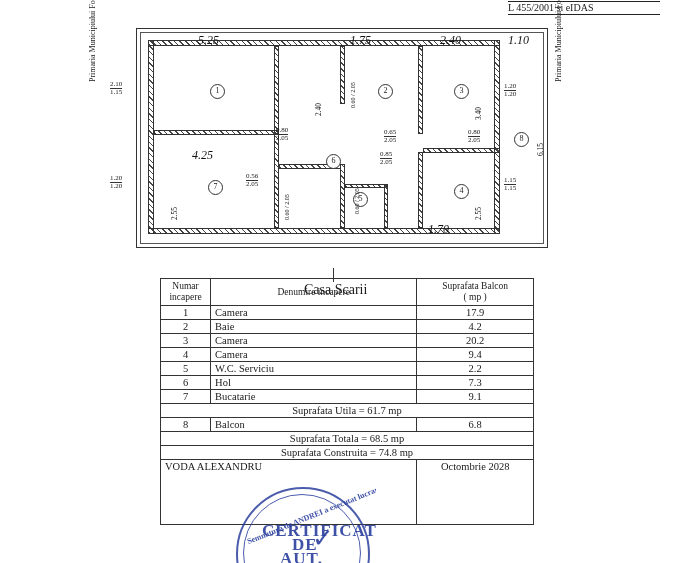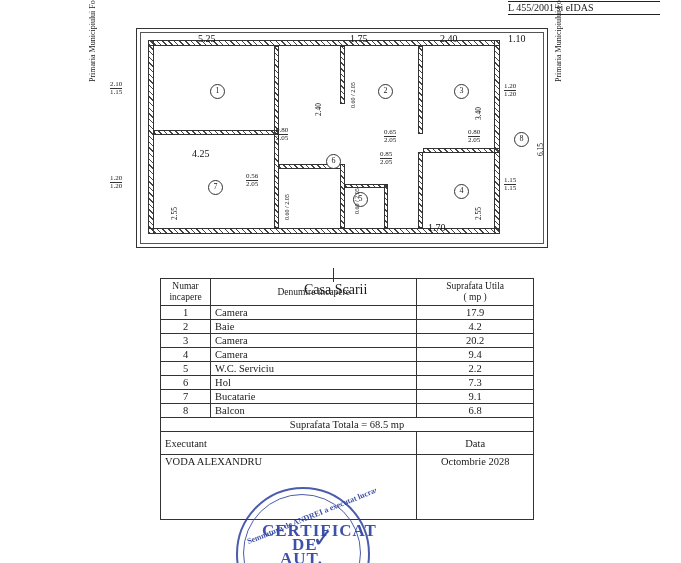--- a/index.html
+++ b/index.html
@@ -14,21 +14,21 @@
   .planbox{position:absolute;left:48px;top:4px;width:410px;height:218px;border:1px solid #333;}
   .planbox2{position:absolute;left:52px;top:8px;width:402px;height:210px;border:1px solid #555;}
 
   
   .wall{position:absolute;background:
      repeating-linear-gradient(45deg,#444 0 1px,transparent 1px 4px);
      border:1px solid #333;box-sizing:border-box;}
   .tag{position:absolute;width:13px;height:13px;border:1px solid #333;border-radius:50%;
        font-size:8px;line-height:12px;text-align:center;background:#fff;}
 
-  .dim{position:absolute;font-size:10px;color:#111;white-space:nowrap;}
+  .dim{position:absolute;font-size:12px;color:#111;white-space:nowrap;font-style:italic;}
   .dimv{position:absolute;font-size:7.5px;color:#111;white-space:nowrap;
         transform-origin:0 0;transform:rotate(-90deg);}
   .frac{position:absolute;font-size:7px;line-height:8px;text-align:center;white-space:nowrap;}
   .frac .b{border-bottom:1px solid #333;}
 
   .sideL{position:absolute;left:0px;top:58px;font-size:8px;transform-origin:0 0;transform:rotate(-90deg);white-space:nowrap;}
   .sideR{position:absolute;left:466px;top:58px;font-size:8px;transform-origin:0 0;transform:rotate(-90deg);white-space:nowrap;}
 
   .caption{position:absolute;left:216px;top:258px;font-size:14px;}
   .captionline{position:absolute;left:245px;top:244px;width:1px;height:14px;background:#333;}
@@ -156,21 +156,21 @@
 
 <table class="tbl">
   <tbody>
       <tr>
     <td class="col1 hd">
       <span>Numar</span><br>
       <span>incapere</span>
     </td>
     <td class="col2 hd">Denumire  incapere</td>
     <td class="col3 hd">
-      <span>Suprafata Utila</span><br>
+      <span>Suprafata Balcon</span><br>
       <span>( mp )</span>
     </td>
   </tr>
 
   <tr>
     <td class="c">1</td>
     <td>Camera</td>
     <td class="c">17.9</td>
   </tr>
   <tr>
@@ -198,32 +198,34 @@
     <td>Hol</td>
     <td class="c">7.3</td>
   </tr>
   <tr>
     <td class="c">7</td>
     <td>Bucatarie</td>
     <td class="c">9.1</td>
   </tr>
 
   <tr>
+    <td colspan="3" class="span2">Suprafata Utila = 61.7 mp</td>
+  </tr>
+  <tr>
     <td class="c">8</td>
     <td>Balcon</td>
     <td class="c">6.8</td>
   </tr>
   <tr>
     <td colspan="3" class="span2">Suprafata Totala = 68.5 mp</td>
   </tr>
-
-  <tr>
-    <td colspan="2" class="exec">Executant</td>
-    <td class="c exec">Data</td>
-  </tr>
+  <tr>
+    <td colspan="3" class="span2">Suprafata Construita = 74.8 mp</td>
+  </tr>
+
   <tr>
     <td colspan="2" class="sig">VODA ALEXANDRU</td>
     <td class="c sig">Octombrie 2028</td>
   </tr>
 </tbody>
   </table>
 
 <div class="stamp">
   <div class="stampc"></div>
   <div class="stampc2"></div>

